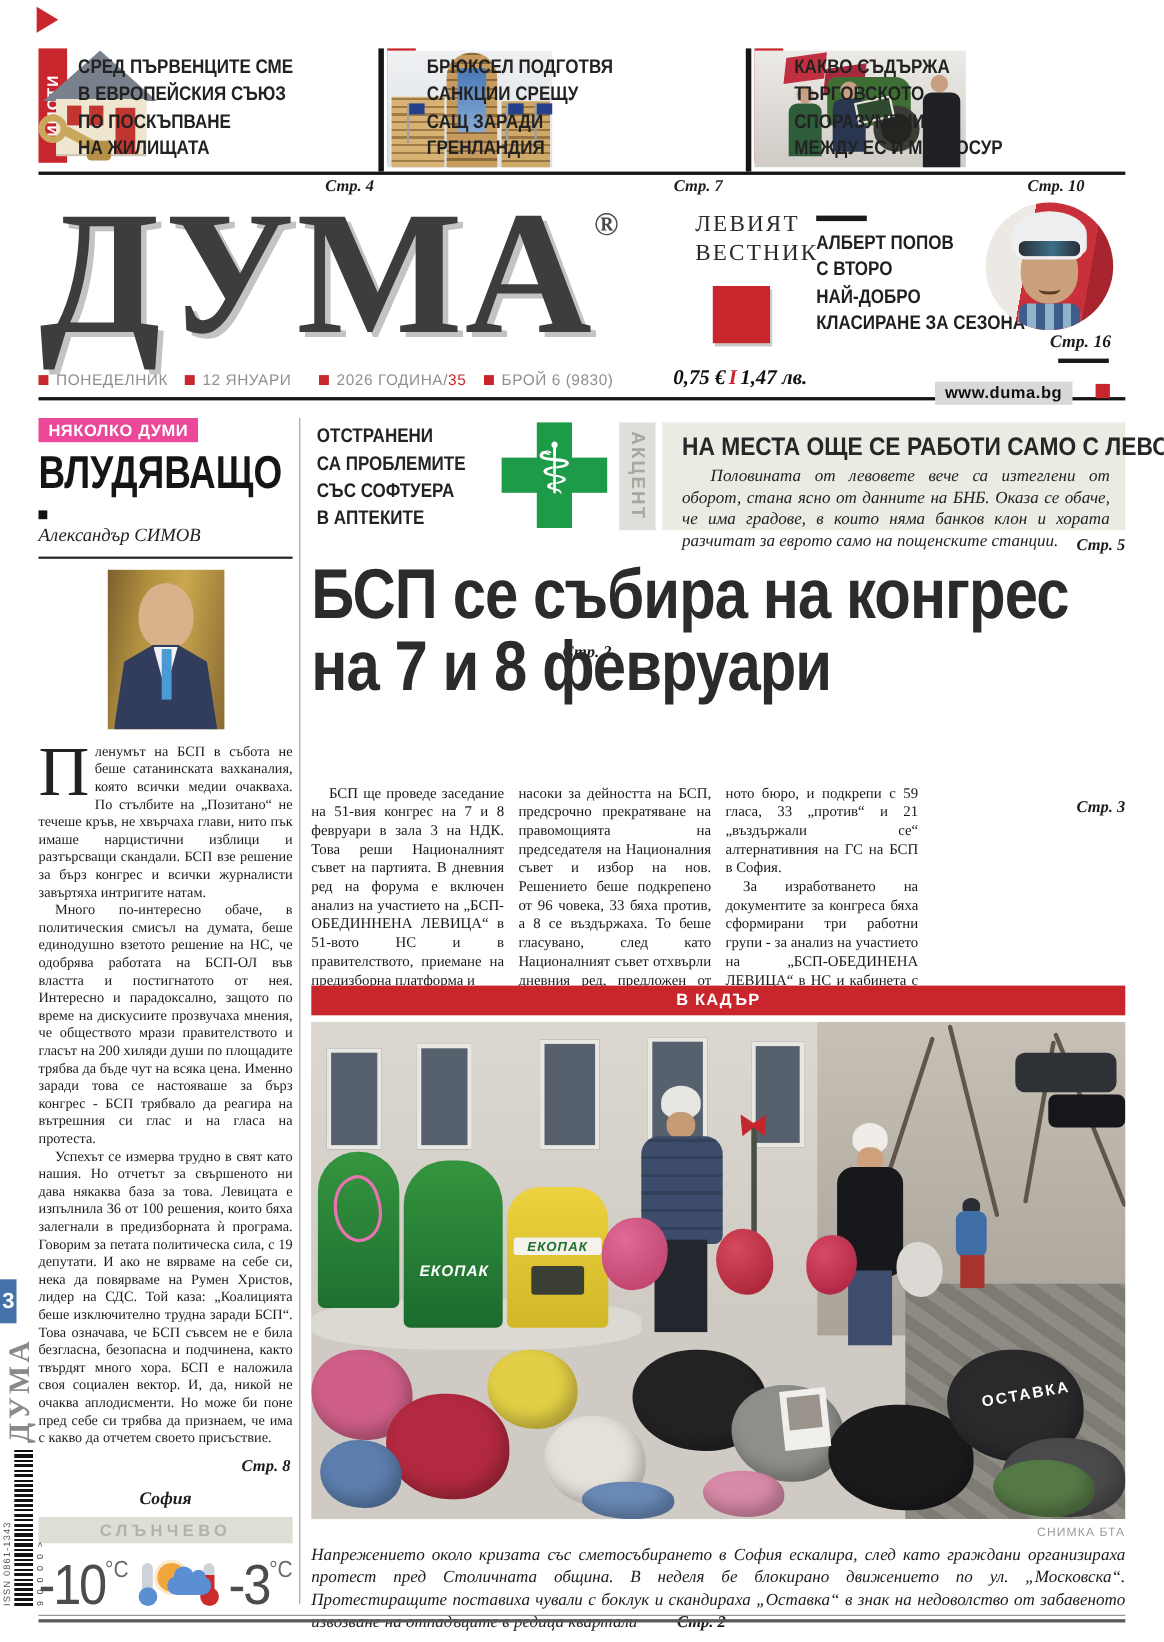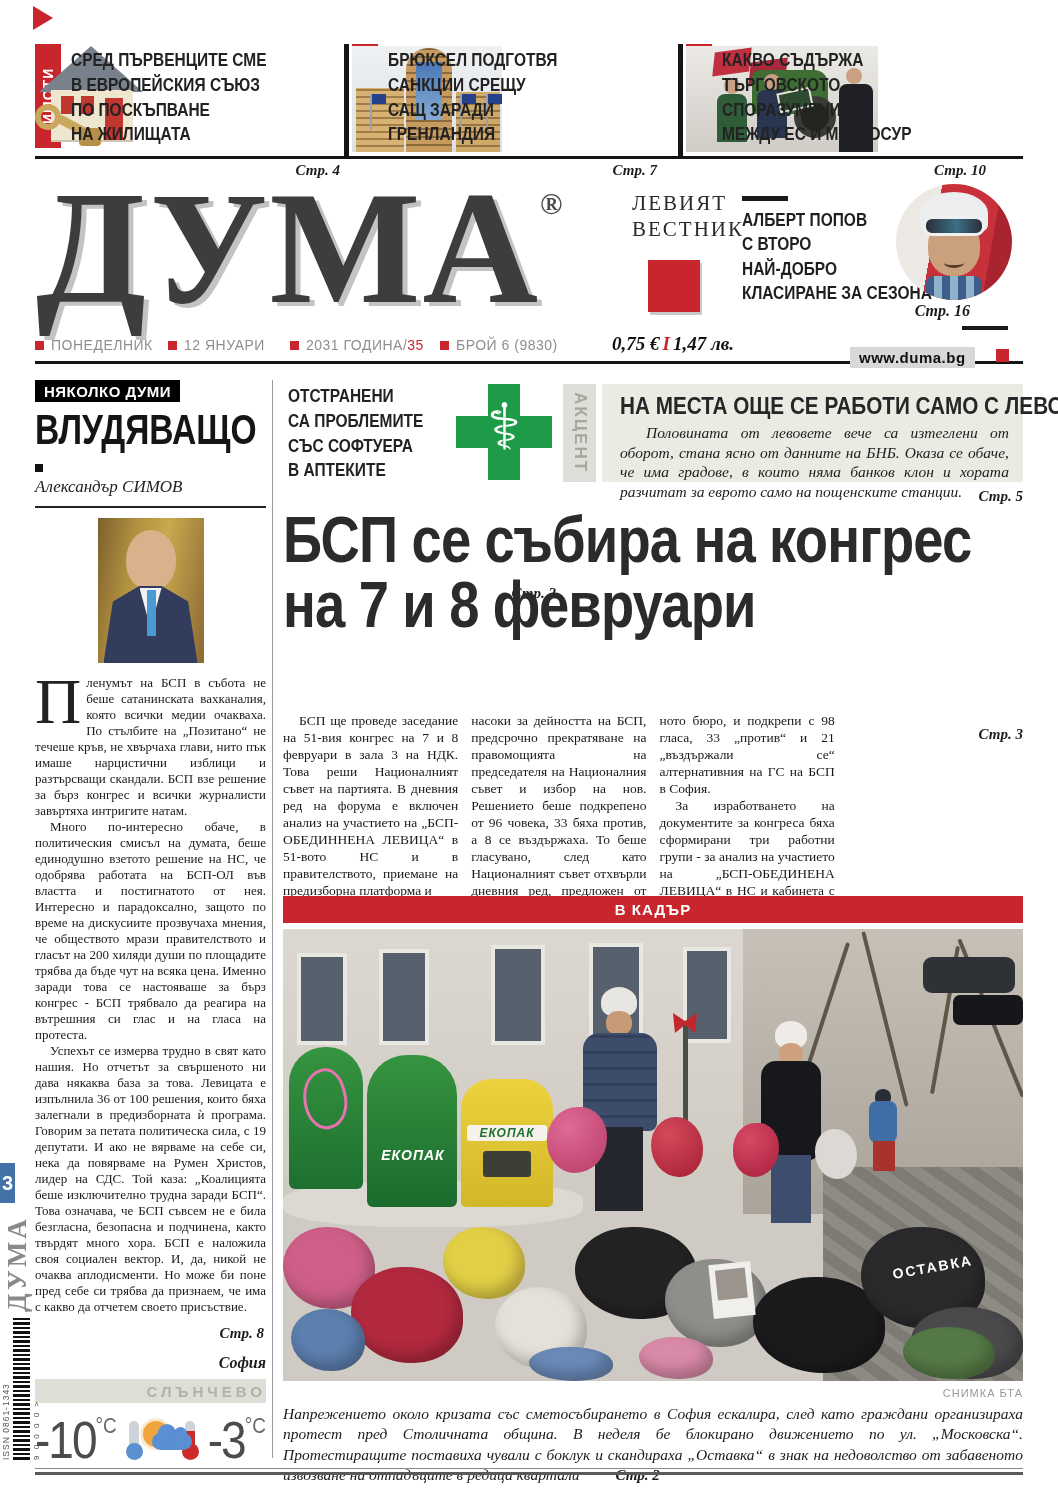--- a/index.html
+++ b/index.html
@@ -93,38 +93,38 @@
   .ski { left:896px; top:184px; width:116px; height:116px; border-radius:50%; overflow:hidden;
          background:linear-gradient(100deg,#ece8e4 0 34%,#c8303a 34% 78%,#a8242e 78%); }
   .ski-helmet { position:absolute; left:24px; top:8px; width:68px; height:42px; border-radius:50% 50% 22% 22%; background:#eceef0; }
   .ski-face { position:absolute; left:32px; top:34px; width:52px; height:58px; border-radius:46%; background:#caa17c; }
   .ski-gog { position:absolute; left:27px; top:32px; width:62px; height:20px; border-radius:9px;
              background:linear-gradient(90deg,#2a2e38,#3d6f86 55%,#2a2e38); border:3px solid #f0f0f2; }
   .ski-smile { position:absolute; left:48px; top:74px; width:20px; height:10px;
                border-bottom:3px solid #5a3b28; border-radius:50%; }
   .ski-collar { position:absolute; left:30px; top:92px; width:56px; height:24px; border-radius:8px;
                 background:repeating-linear-gradient(90deg,#3f5d8a 0 8px,#8fb3c9 8px 16px); }
-  .sp-ref { left:830px; top:302px; width:140px; text-align:right; font:bold italic 16px "Liberation Serif",serif; }
+  .sp-ref { left:870px; top:302px; width:140px; text-align:right; font:bold italic 16px "Liberation Serif",serif; }
   .sp-dash2 { left:962px; top:326px; width:46px; height:4px; background:#1a1a1a; }
 
   
   .dl-item { top:337px; font:14px "Liberation Sans",sans-serif; color:#8f8f8f; letter-spacing:.5px; }
   .dl-bullet { display:inline-block; width:9px; height:9px; background:#c9252c; margin-right:7px; }
   .dl-red { color:#c9252c; font-weight:normal; }
   .dl-1 { left:35px; } .dl-2 { left:168px; } .dl-3 { left:290px; } .dl-4 { left:440px; }
   .price { left:612px; top:333px; font:bold italic 19px "Liberation Serif",serif; color:#111; }
   .price-sep { color:#c9252c; padding:0 3px; }
   .mast-rule { left:35px; top:361px; width:988px; height:3px; background:#151515; }
   .www { left:850px; top:347px; background:#d8d8d8; padding:2px 9px;
          font:bold 15px "Liberation Sans",sans-serif; color:#101010; letter-spacing:.5px; }
   .www-sq { left:996px; top:349px; width:13px; height:13px; background:#c9252c; }
 
   
   .leftcol { left:35px; top:380px; width:231px; }
-  .kicker { display:inline-block; background:#000000; color:#fff; padding:3px 9px 2px;
+  .kicker { display:inline-block; background:#ec4899; color:#fff; padding:3px 9px 2px;
             font:bold 15px "Liberation Sans",sans-serif; letter-spacing:.5px; }
   .op-title { margin-top:6px; font:bold 42px/1.05 "Liberation Sans",sans-serif; color:#151515;
               transform:scaleX(.8); transform-origin:left top; white-space:nowrap; }
   .op-square { width:8px; height:8px; background:#111; margin:12px 0 5px; }
   .op-author { font:italic 17px "Liberation Serif",serif; color:#222; }
   .op-rule { border-top:2px solid #222; margin:9px 0 10px; }
   .sim { width:106px; height:145px; position:relative; margin:2px auto 12px;
          background:linear-gradient(100deg,#7d5f2e,#b1913f 30%,#caa84e 55%,#8a6a34); }
   .sim-head { position:absolute; left:28px; top:12px; width:50px; height:60px;
               border-radius:50% 50% 46% 46%; background:#d9b28c; }
@@ -132,21 +132,21 @@
               clip-path:polygon(0 100%,10% 20%,38% 0,62% 0,90% 20%,100% 100%); }
   .sim-shirt { position:absolute; left:42px; top:70px; width:22px; height:40px; background:#f2f2f4;
                clip-path:polygon(0 0,100% 0,50% 100%); }
   .sim-tie { position:absolute; left:49px; top:72px; width:9px; height:46px; background:#4a9ad4; }
   .op-article p { font:13px/16px "Liberation Serif",serif; text-align:justify; color:#1a1a1a; }
   .op-article p + p { text-indent:15px; }
   .dropcap { float:left; font:64px/50px "Liberation Serif",serif; padding:2px 5px 0 0; color:#222; }
   .op-ref { text-align:right; font:bold italic 15px "Liberation Serif",serif; margin:10px 2px 0 0; }
 
   
-  .wx { margin-top:12px; text-align:right; }
+  .wx { margin-top:12px; text-align:center; }
   .wx-city { font:bold italic 16px "Liberation Serif",serif; }
   .wx-cond { margin-top:7px; background:#deded6; color:#b2b2aa; padding:4px 0 3px;
              font:bold 15px "Liberation Sans",sans-serif; letter-spacing:4px; }
   .wx-row { margin-top:14px; display:flex; align-items:center; justify-content:center; gap:9px; }
   .wx-temp { font:46px/1 "Liberation Sans",sans-serif; color:#4c4c4c; letter-spacing:-2px;
              transform:scaleY(1.12); }
   .wx-unit { font-size:19px; vertical-align:22px; letter-spacing:0; color:#6a6a6a; }
   .thermo { width:18px; display:flex; flex-direction:column; align-items:center; }
   .thermo-stem { width:10px; height:26px; background:#cdd3d9; border-radius:5px 5px 0 0; }
   .thermo-bulb { width:17px; height:17px; border-radius:50%; margin-top:-4px; }
@@ -393,21 +393,21 @@
   <div class="ski-face"></div>
   <div class="ski-gog"></div>
   <div class="ski-smile"></div>
   <div class="ski-collar"></div>
 </div>
 <div class="abs sp-ref">Стр. 16</div>
 <div class="abs sp-dash2"></div>
 
 <span class="abs dl-item dl-1"><span class="dl-bullet"></span><span>ПОНЕДЕЛНИК</span></span>
 <span class="abs dl-item dl-2"><span class="dl-bullet"></span><span>12 ЯНУАРИ</span></span>
-<span class="abs dl-item dl-3"><span class="dl-bullet"></span><span>2031 ГОДИНА/</span><span class="dl-red">35</span></span>
+<span class="abs dl-item dl-3"><span class="dl-bullet"></span><span>2026 ГОДИНА/</span><span class="dl-red">35</span></span>
 <span class="abs dl-item dl-4"><span class="dl-bullet"></span><span>БРОЙ 6 (9830)</span></span>
 <span class="abs price"><span>0,75 €</span><span class="price-sep">I</span><span>1,47 лв.</span></span>
 <div class="abs mast-rule"></div>
 <span class="abs www">www.duma.bg</span>
 <span class="abs www-sq"></span>
 
 <div class="abs leftcol">
   <span class="kicker">НЯКОЛКО ДУМИ</span>
   <div class="op-title">ВЛУДЯВАЩО</div>
   <div class="op-square"></div>
@@ -480,21 +480,21 @@
 <div class="abs subhead">
 </div>
 <div class="abs cols">
   <div class="col">
     <p class="ind">БСП ще проведе заседание на 51-вия конгрес на 7 и 8 февруари в зала 3 на НДК. Това реши Националният съвет на партията. В дневния ред на форума е включен анализ на участието на „БСП-ОБЕДИННЕНА ЛЕВИЦА“ в 51-вото НС и в правителството, приемане на предизборна платформа и</p>
   </div>
   <div class="col">
     <p>насоки за дейността на БСП, предсрочно прекратяване на правомощията на председателя на Националния съвет и избор на нов. Решението беше подкрепено от 96 човека, 33 бяха против, а 8 се въздържаха. То беше гласувано, след като Националният съвет отхвърли дневния ред, предложен от Изпълнител-</p>
   </div>
   <div class="col">
-    <p>ното бюро, и подкрепи с 98 гласа, 33 „против“ и 21 „въздържали се“ алтернативния на ГС на БСП в София.</p>
+    <p>ното бюро, и подкрепи с 59 гласа, 33 „против“ и 21 „въздържали се“ алтернативния на ГС на БСП в София.</p>
     <p class="ind">За изработването на документите за конгреса бяха сформирани три работни групи - за анализ на участието на „БСП-ОБЕДИНЕНА ЛЕВИЦА“ в НС и кабинета с председател Иван Иванов,</p>
   </div>
   <div class="col">
     <div class="col-ref">Стр. 3</div>
   </div>
 </div>
 
 <div class="abs kadar">В КАДЪР</div>
 <div class="abs photo">
   <div class="ph ph-bldg"></div>

